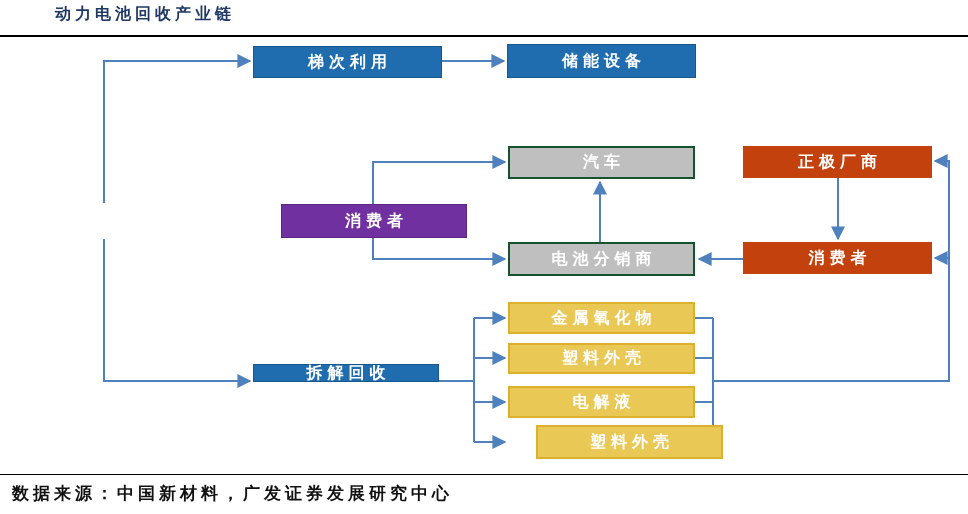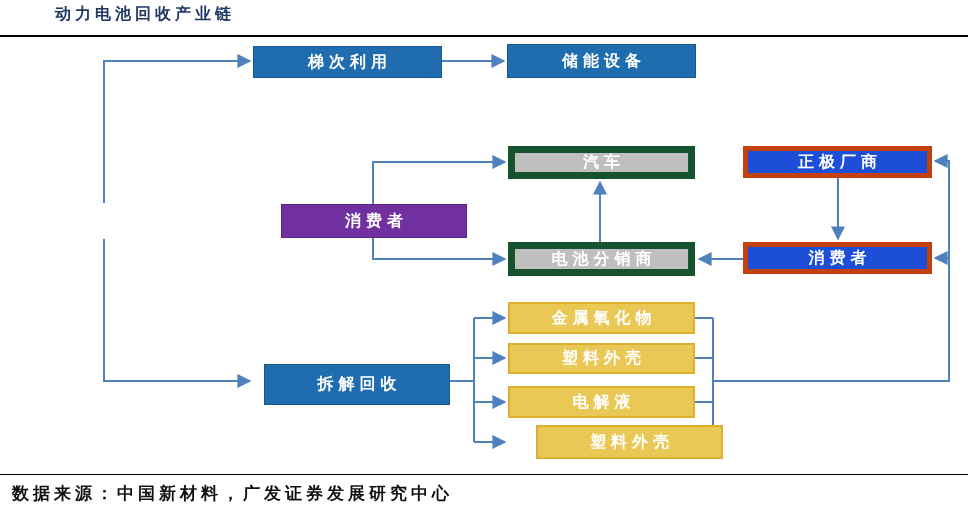--- a/index.html
+++ b/index.html
@@ -28,22 +28,22 @@
   }
   .box {
     position:absolute; box-sizing:border-box;
     display:flex; align-items:center; justify-content:center;
     color:#ffffff; font-weight:bold; font-size:16px;
     letter-spacing:5px; text-indent:5px;
     font-family:"Liberation Sans","DejaVu Sans",sans-serif;
   }
   .box.blue   { background:#1F6DAE; border:1px solid #18578C; }
   .box.purple { background:#7030A0; border:1px solid #5C2483; }
-  .box.orange { background:#1d4ed8; border:5px solid #c2410c; }
-  .box.gray   { background:#BFBFBF; border:7px solid #14532d; }
+  .box.orange { background:#c2410c; border:1px solid #c2410c; }
+  .box.gray   { background:#BFBFBF; border:2px solid #14532d; }
   .box.yellow { background:#E9C856; border:2px solid #DCAF2D; }
   svg.connectors { position:absolute; left:0; top:0; }
   svg.connectors path { stroke:#4F81BD; stroke-width:2; fill:none; }
 </style>
 </head>
 <body>
 
 <div class="canvas">
 
   <div class="page-title">动力电池回收产业链</div>
@@ -97,21 +97,21 @@
   <div class="box purple" style="left:281px; top:204px; width:186px; height:34px;">消费者</div>
 
   <div class="box gray" style="left:508px; top:146px; width:187px; height:33px;">汽车</div>
 
   <div class="box gray" style="left:508px; top:242px; width:187px; height:34px;">电池分销商</div>
 
   <div class="box orange" style="left:743px; top:146px; width:189px; height:32px;">正极厂商</div>
 
   <div class="box orange" style="left:743px; top:242px; width:189px; height:32px;">消费者</div>
 
-  <div class="box blue" style="left:264px; top:364px; width:186px; height:41px;">拆解回收</div>
+  <div class="box blue" style="left:253px; top:364px; width:186px; height:18px;">拆解回收</div>
 
   <div class="box yellow" style="left:508px; top:302px; width:187px; height:32px;">金属氧化物</div>
 
   <div class="box yellow" style="left:508px; top:343px; width:187px; height:31px;">塑料外壳</div>
 
   <div class="box yellow" style="left:508px; top:386px; width:187px; height:32px;">电解液</div>
 
   <div class="box yellow" style="left:536px; top:425px; width:187px; height:34px;">塑料外壳</div>
 
   <div class="rule-bottom"></div>

